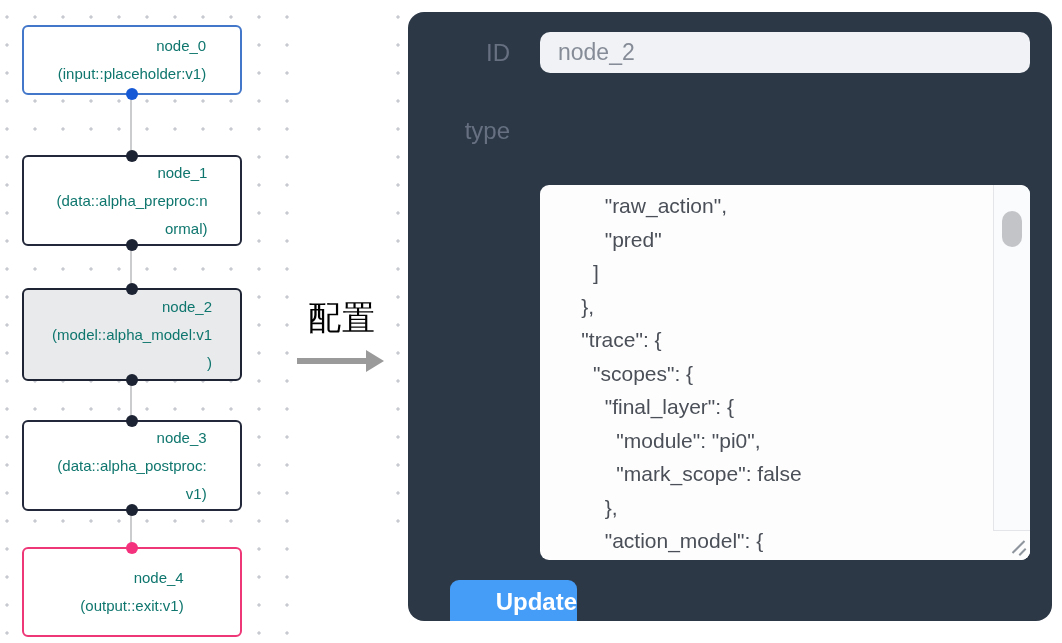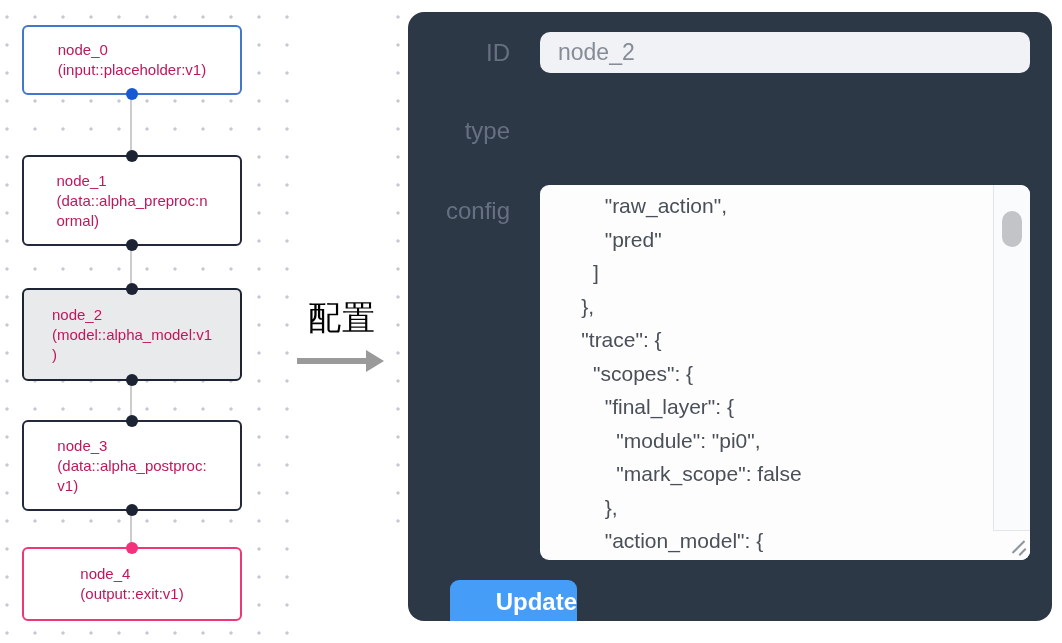--- a/index.html
+++ b/index.html
@@ -24,22 +24,22 @@
   }
   .node {
     position: absolute; left: 22px; width: 220px;
     background: #ffffff;
     border: 2px solid #23293a;
     border-radius: 6px;
     display: flex; align-items: center; justify-content: center;
   }
   .node-label {
     white-space: pre-line;
-    text-align: left;
-    font-size: 15px; line-height: 20px; color: #be185d;
+    text-align: right;
+    font-size: 15px; line-height: 28px; color: #0f766e;
   }
   .node.v-input    { border-color: #4377c9; }
   .node.v-selected { background: #e9eaec; border-width: 2.5px; border-color: #1e2433; }
   .node.v-output   { border-color: #ee3777; }
   .port {
     position: absolute; left: 50%; margin-left: -6px;
     width: 12px; height: 12px; border-radius: 50%;
     background: #1c2333;
   }
   .port.top    { top: -7px; }
@@ -182,21 +182,21 @@
   </div>
 
   <div class="node" style="top:420px; height:91px;">
     <div class="node-label">node_3
 (data::alpha_postproc:
 v1)</div>
     <div class="port top"></div>
     <div class="port bottom"></div>
   </div>
 
-  <div class="node v-output" style="top:547px; height:74px;">
+  <div class="node v-output" style="top:547px; height:90px;">
     <div class="node-label">node_4
 (output::exit:v1)</div>
     <div class="port top pink"></div>
   </div>
 
 </div>
 
 <div class="annotation">
   <div class="annotation-text">配置</div>
   <div class="annotation-arrow">
@@ -206,21 +206,20 @@
 </div>
 
 <div class="right-region">
   <div class="panel">
 
     <div class="field-label lbl-id">ID</div>
     <input class="text-input inp-id" type="text" readonly="" value="node_2" style="">
 
     <div class="field-label lbl-type">type</div>
 
-    <div class="field-label lbl-config">config</div>
     <div class="config-box">
       <div class="config-text">        "raw_action",
         "pred"
       ]
     },
     "trace": {
       "scopes": {
         "final_layer": {
           "module": "pi0",
           "mark_scope": false

